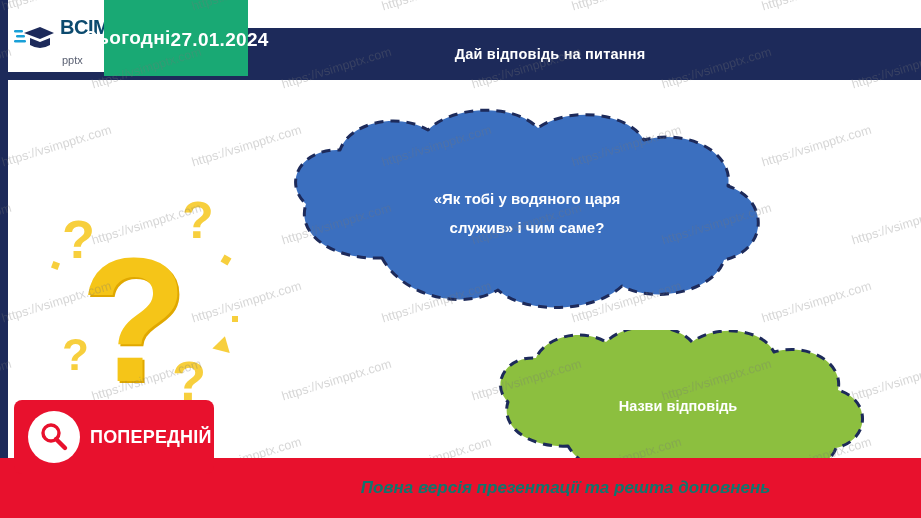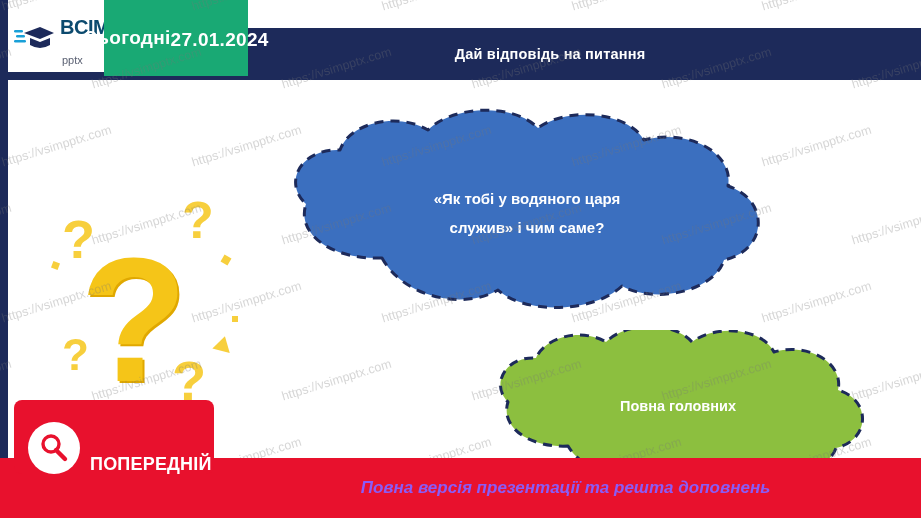--- a/index.html
+++ b/index.html
@@ -86,26 +86,26 @@
   }
 
   
   .bottom-bar{
     position:absolute;left:0;bottom:0;width:921px;height:60px;background:#e8112d;
     z-index:30;
   }
   .bottom-text{
     position:absolute;left:210px;bottom:0;width:711px;height:60px;
     display:flex;flex-direction:column;align-items:center;justify-content:center;
-    color:#8b5cf6;font-style:italic;font-weight:bold;font-size:17px;line-height:1.35;
+    color:#0f766e;font-style:italic;font-weight:bold;font-size:17px;line-height:1.35;
     z-index:31;text-align:center;
   }
   .preview-badge{
     position:absolute;left:14px;bottom:44px;width:200px;height:74px;
-    background:#e8112d;border-radius:8px;display:flex;align-items:flex-end;gap:10px;
+    background:#e8112d;border-radius:8px;display:flex;align-items:center;gap:10px;
     padding-left:14px;z-index:32;box-sizing:border-box;margin-top:44px;
   }
   .preview-badge .circle{
     width:52px;height:52px;border-radius:50%;background:#ffffff;flex:0 0 auto;
     display:flex;align-items:center;justify-content:center;
   }
   .preview-badge .lbl{display:flex;flex-direction:column;color:#ffffff;
     font-weight:bold;font-size:18px;line-height:1.12;letter-spacing:.2px;}
 </style>
 </head>
@@ -177,21 +177,21 @@
                C 70 6, 106 -2, 130 12
                C 150 -8, 196 -10, 216 12
                C 240 -6, 286 -2, 298 22
                C 334 12, 368 34, 362 60
                C 396 70, 394 110, 360 118
                C 352 142, 304 150, 280 136
                C 256 156, 202 156, 182 138
                C 156 152, 110 146, 92 116 Z" fill="#8cbf3f" stroke="#1d2a5a" stroke-width="3" stroke-dasharray="9 7" stroke-linejoin="round"></path>
     </svg>
     <div class="cloud-text">
-      <span>Повна головних</span>
+      <span>Назви відповідь</span>
     </div>
   </div>
 
   <div class="wm" id="wm">
       <span style="left: 0px; top: 0px;">https://vsimpptx.com</span>
       <span style="left: 190px; top: 0px;">https://vsimpptx.com</span>
       <span style="left: 380px; top: 0px;">https://vsimpptx.com</span>
       <span style="left: 570px; top: 0px;">https://vsimpptx.com</span>
       <span style="left: 760px; top: 0px;">https://vsimpptx.com</span>
       <span style="left: -100px; top: 78px;">https://vsimpptx.com</span>

